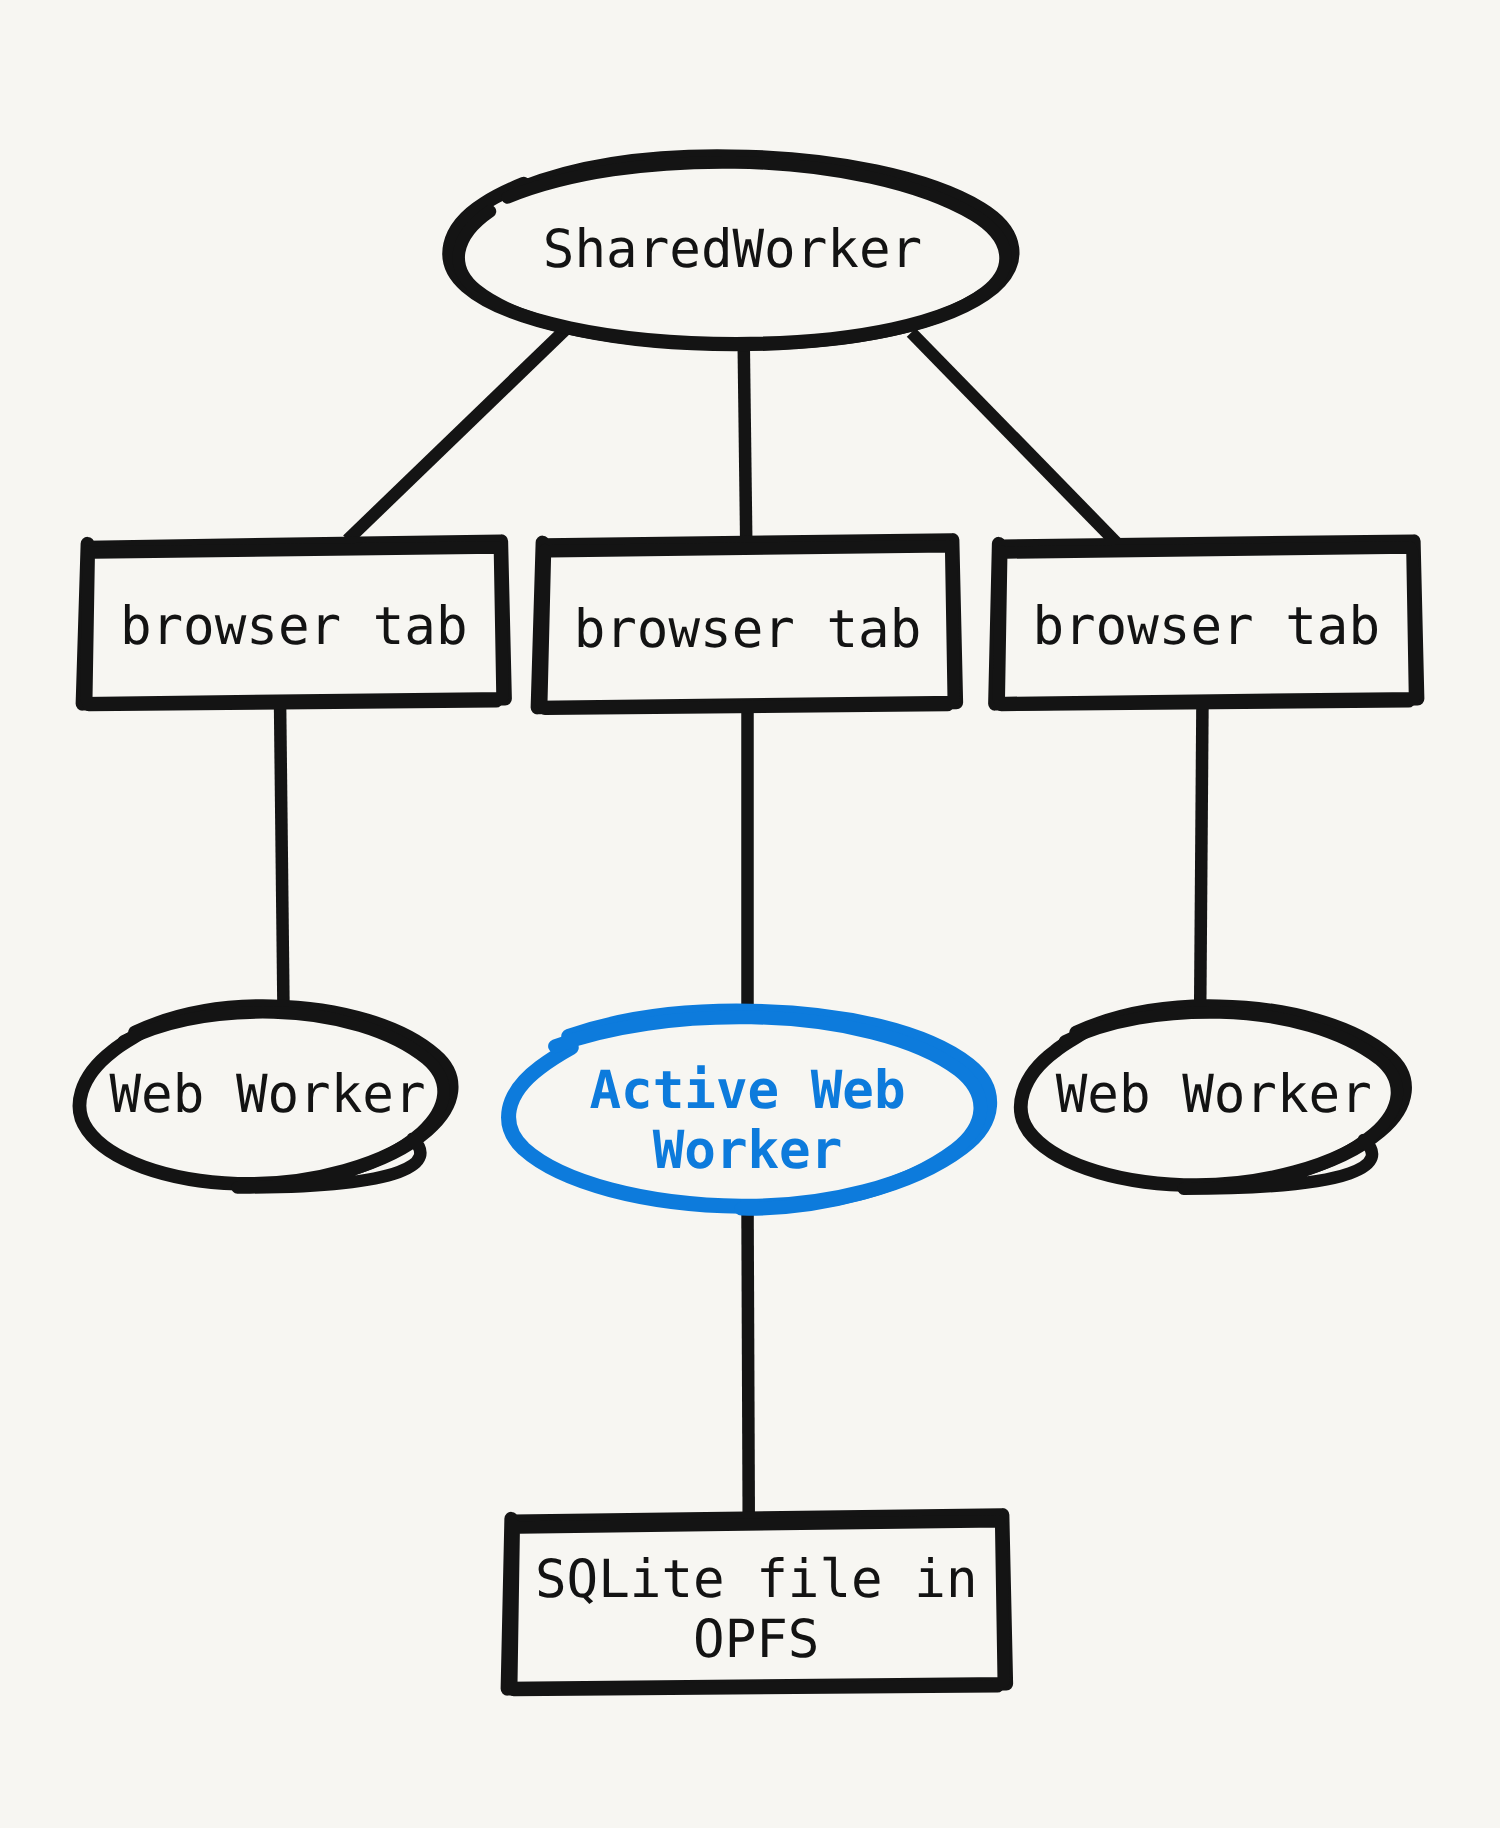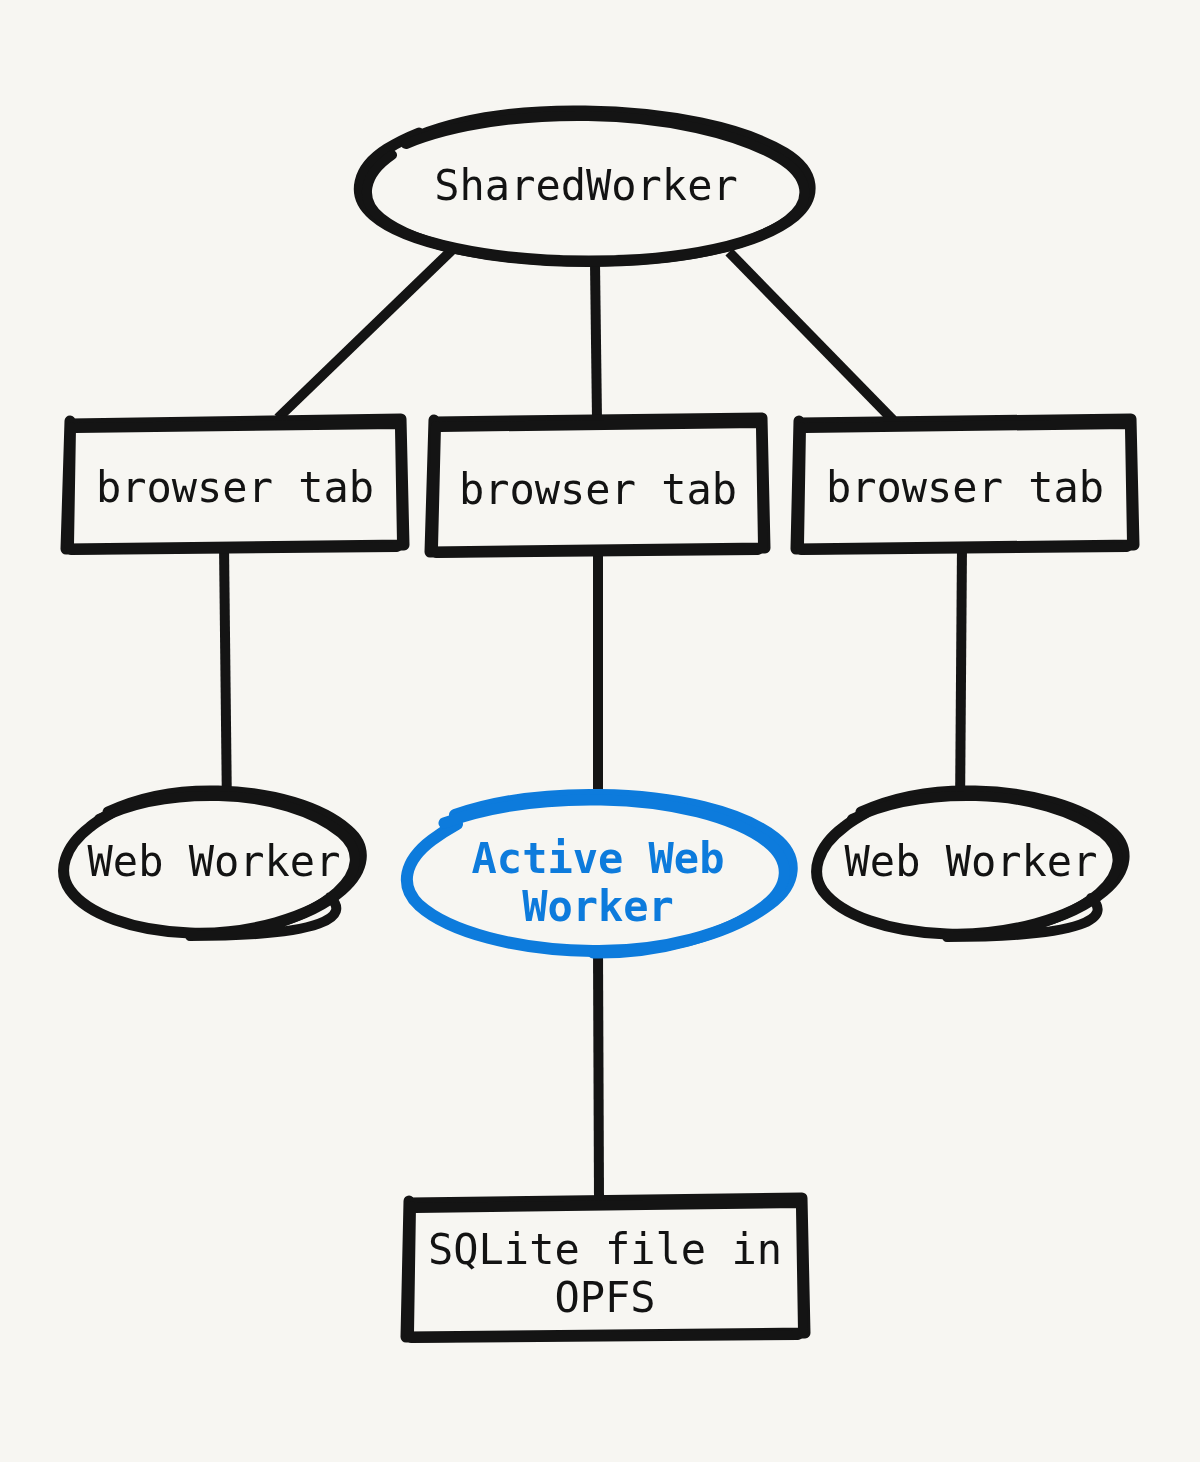--- a/index.html
+++ b/index.html
@@ -13,20 +13,21 @@
     height: 1462px;
     position: relative;
     overflow: hidden;
     font-family: "DejaVu Sans Mono", "Liberation Mono", monospace;
   }
   #diagram-root {
     position: absolute;
     inset: 0;
     width: 1200px;
     height: 1230px;
+    margin-top: 14px;
   }
   svg#scene {
     position: absolute;
     top: 0;
     left: 0;
     width: 1200px;
     height: 1462px;
     display: block;
   }
   .node-label {

